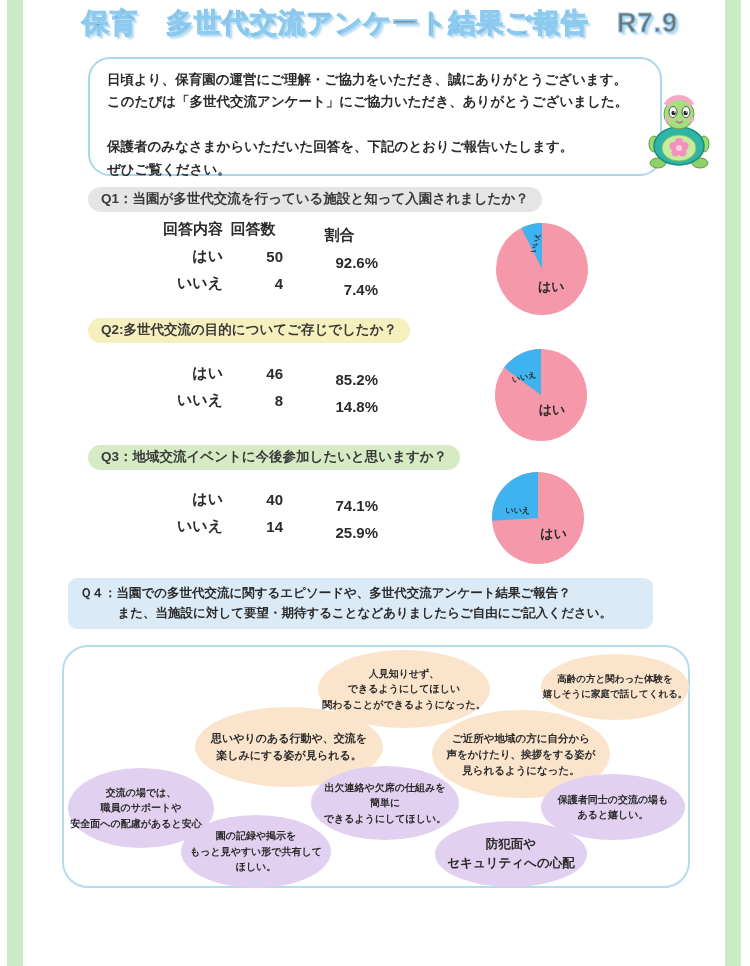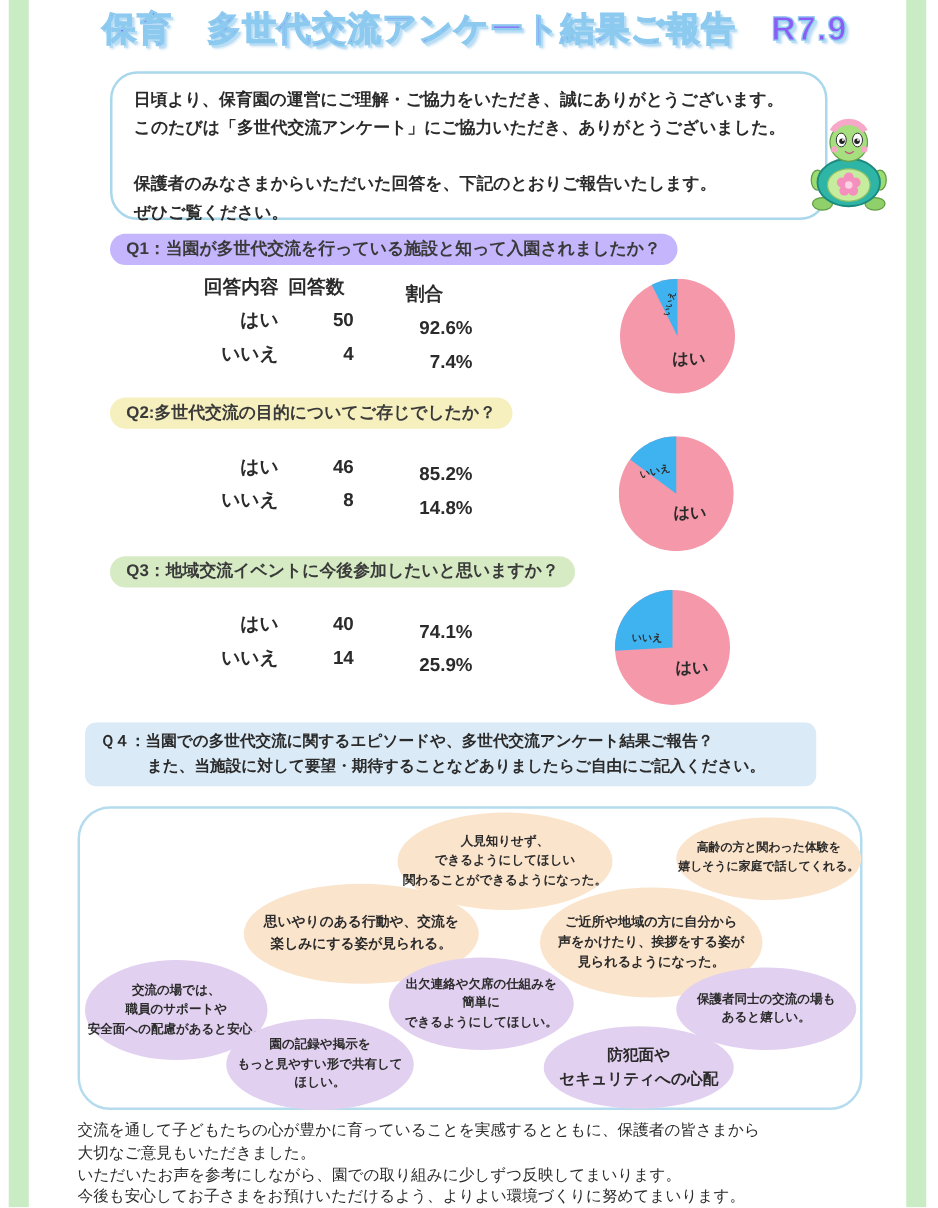--- a/index.html
+++ b/index.html
@@ -14,21 +14,21 @@
   }
   .side-bar {
     position:absolute; top:0; width:16px; height:966px; background:#c9ecc4;
   }
   .side-bar.left { left:7px; }
   .side-bar.right { left:725px; }
 
   .main-title {
     position:absolute; left:55px; top:5px; width:650px;
     text-align:center; font-size:27px; font-weight:900; letter-spacing:1px;
-    color:#8b5cf6;
+    color:#737373;
     -webkit-text-stroke:1px #8ccaef;
     text-shadow:2px 2px 0 #b8ddf4, 3px 3px 2px rgba(130,190,235,.45);
     white-space:nowrap;
   }
 
   .greeting-box {
     position:absolute; left:88px; top:57px; width:574px; height:119px;
     border:2px solid #a9d7ec; border-radius:22px; background:#fff;
   }
   .greeting-text {
@@ -36,21 +36,21 @@
     font-size:13.5px; font-weight:600; line-height:1.66; white-space:pre-line;
   }
 
   .mascot { position:absolute; left:643px; top:94px; width:72px; height:78px; }
 
   .q-badge {
     position:absolute; display:inline-block; padding:3px 13px 4px 13px;
     border-radius:14px; font-size:13.5px; font-weight:700; color:#3a3a3a;
     white-space:nowrap;
   }
-  .q1-badge { left:88px; top:187px; background:#c4b5fd; }
+  .q1-badge { left:88px; top:187px; background:#e5e5e5; }
   .q2-badge { left:88px; top:318px; background:#f6efbe; }
   .q3-badge { left:88px; top:445px; background:#d6ebc4; }
 
   .q-table { position:absolute; font-size:15px; font-weight:700; }
   .q1-table { left:118px; top:216px; }
   .q2-table { left:118px; top:360px; }
   .q3-table { left:118px; top:486px; }
   .q-row { display:flex; height:27px; align-items:center; }
   .c-answer { width:105px; text-align:right; }
   .c-count  { width:60px;  text-align:right; }
@@ -232,17 +232,13 @@
 ほしい。</div>
     <div class="bubble purple" style="left:247px;top:119px;width:148px;height:74px;">出欠連絡や欠席の仕組みを
 簡単に
 できるようにしてほしい。</div>
     <div class="bubble purple" style="left:371px;top:174px;width:152px;height:66px;font-size:12.5px;">防犯面や
 セキュリティへの心配</div>
     <div class="bubble purple" style="left:477px;top:127px;width:144px;height:66px;">保護者同士の交流の場も
 あると嬉しい。</div>
   </div>
 
-  <div class="closing-text">交流を通して子どもたちの心が豊かに育っていることを実感するとともに、保護者の皆さまから
-大切なご意見もいただきました。
-いただいたお声を参考にしながら、園での取り組みに少しずつ反映してまいります。
-今後も安心してお子さまをお預けいただけるよう、よりよい環境づくりに努めてまいります。</div>
 </div>
 
 </body></html>

